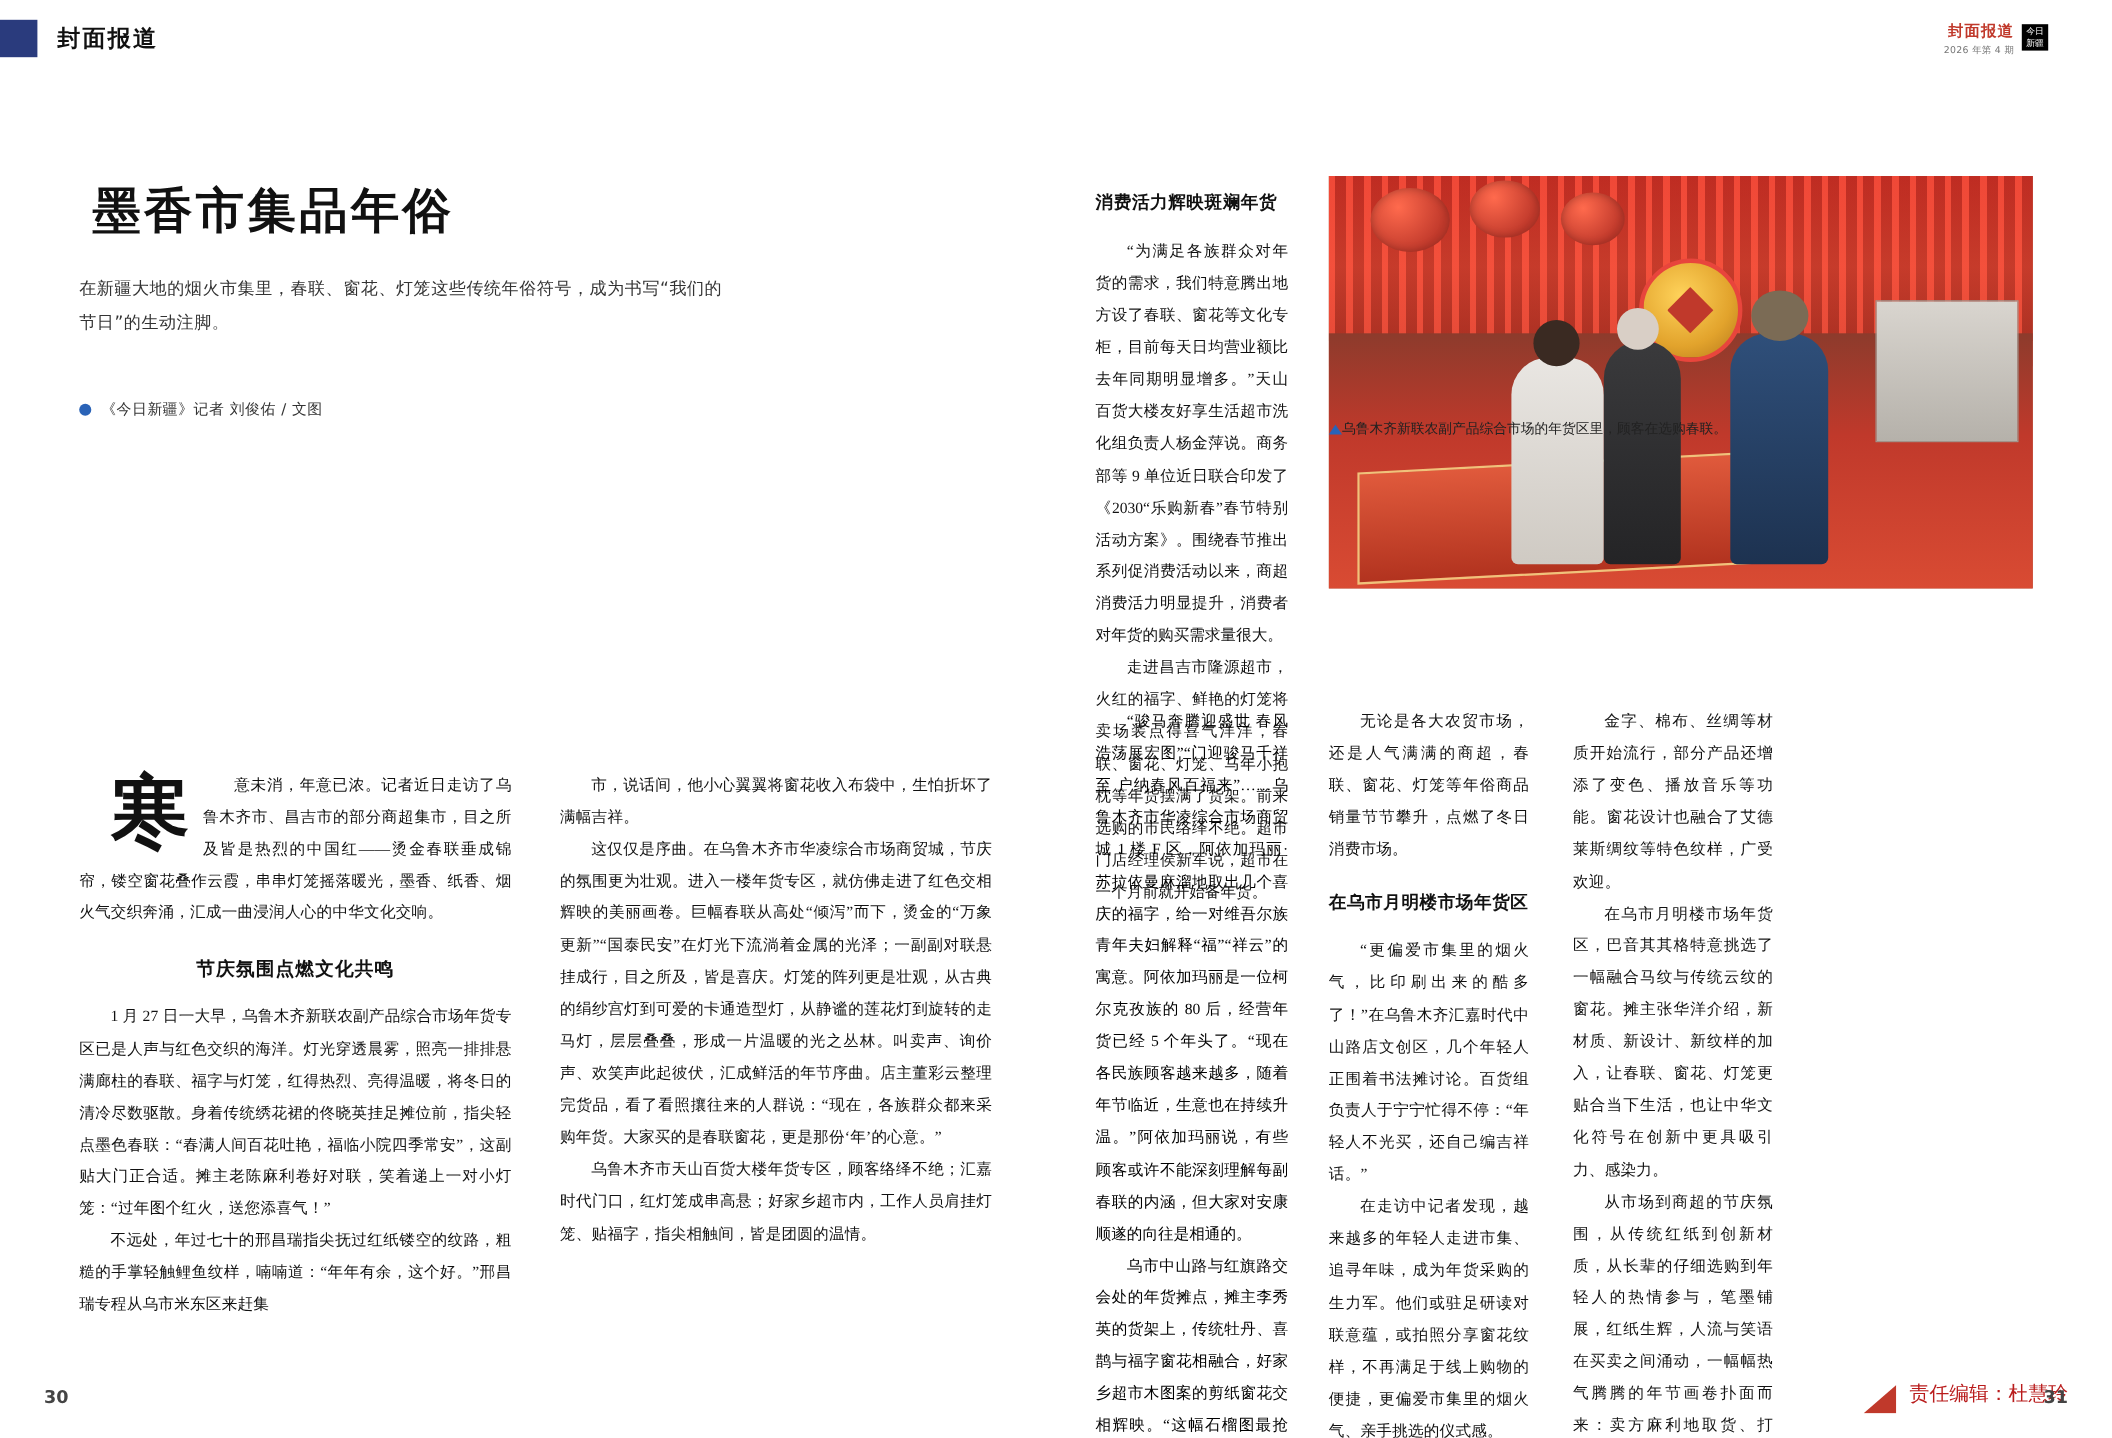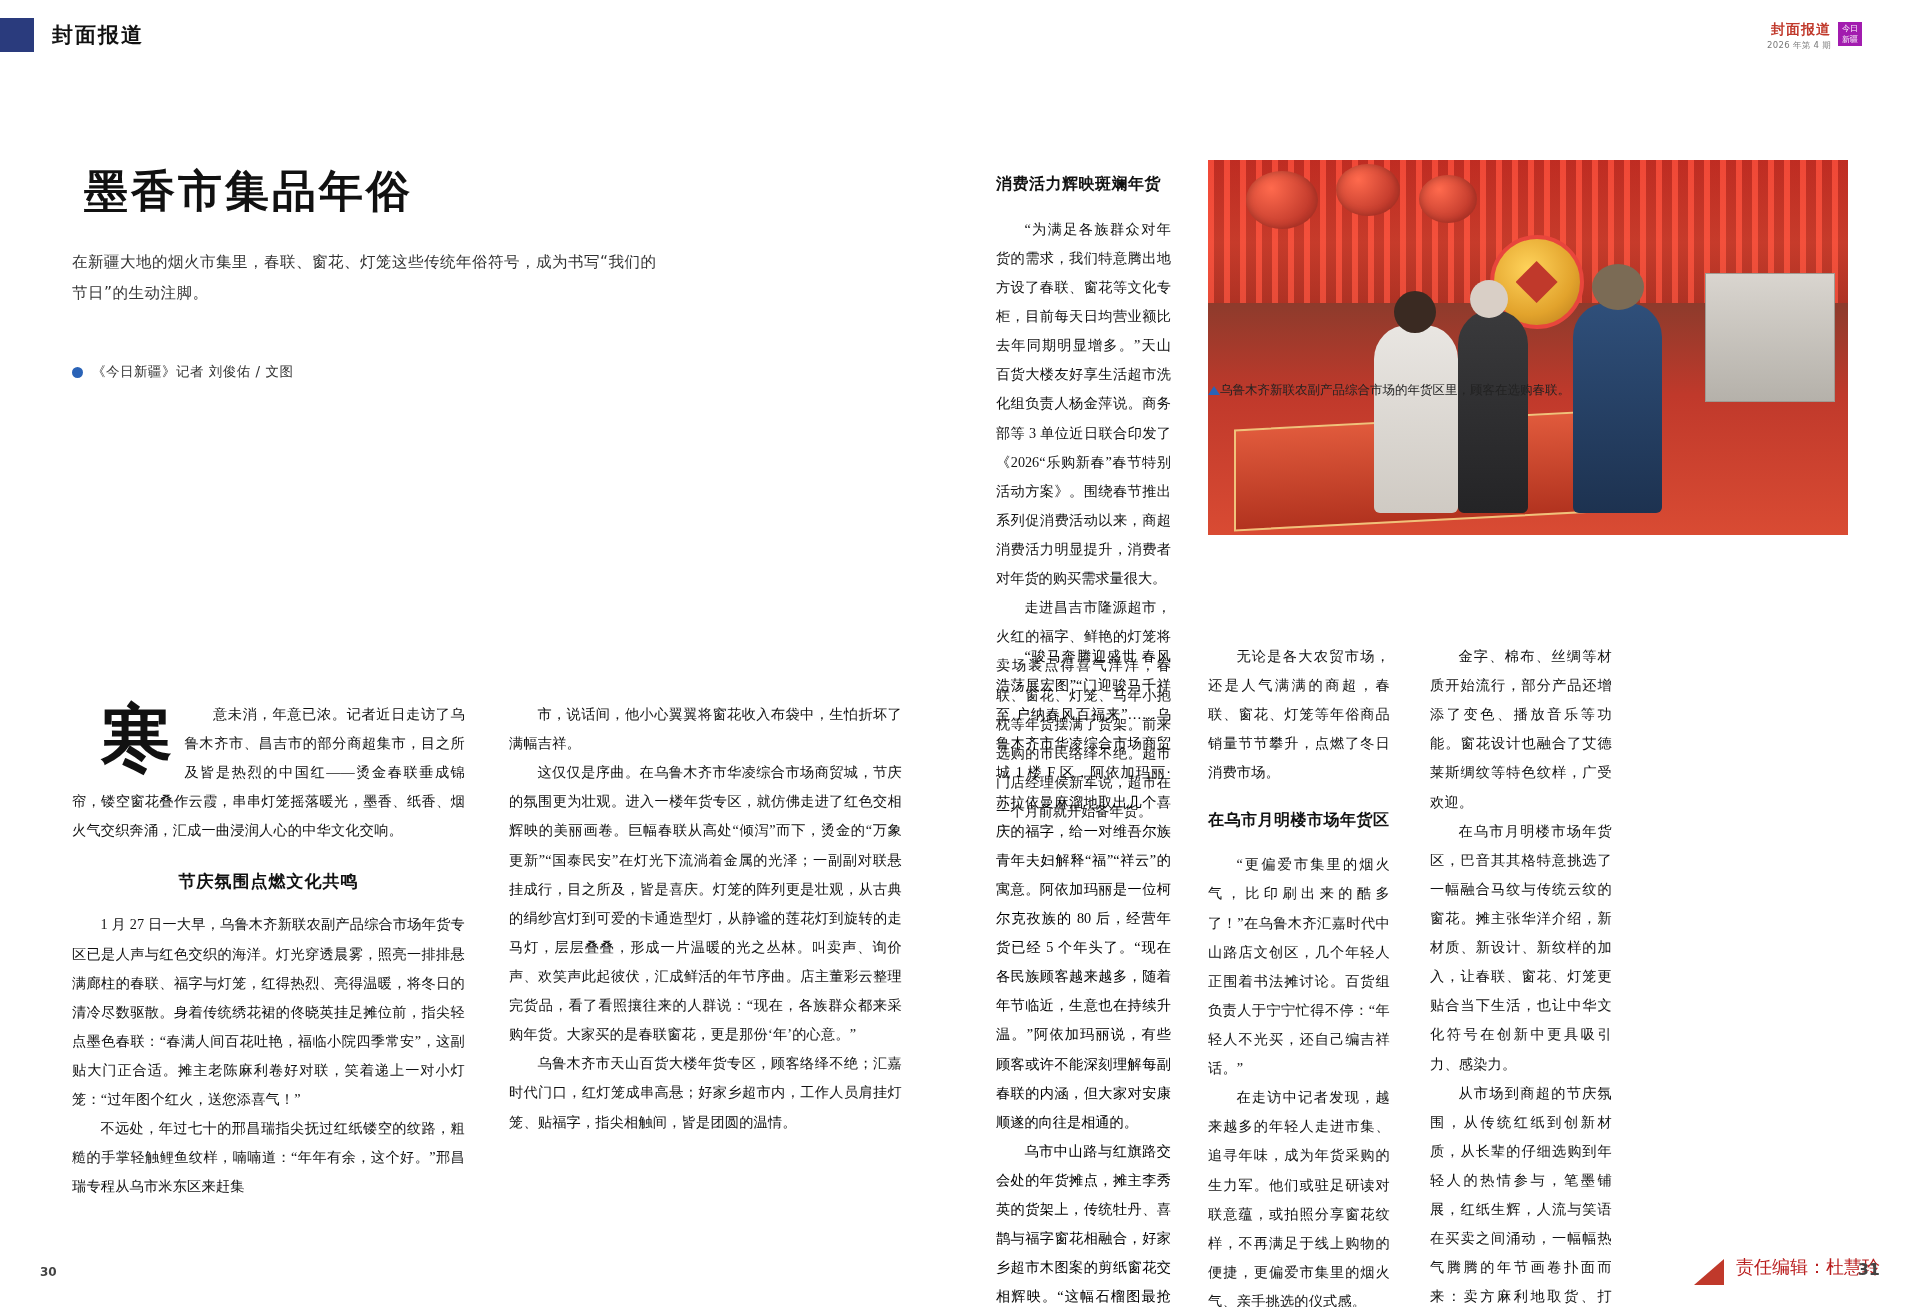--- a/index.html
+++ b/index.html
@@ -74,21 +74,21 @@
   .hdr-right-issue {
     font-family: "DejaVu Sans", sans-serif;
     font-size: 8.5px;
     color: #777;
     margin-top: 3px;
     letter-spacing: 0.3px;
   }
   .hdr-badge {
     width: 24px;
     height: 24px;
-    background: #a21caf;
+    background: #000000;
     color: #fff;
     font-family: "DejaVu Sans", sans-serif;
     font-size: 8px;
     line-height: 11px;
     text-align: center;
     padding-top: 1px;
     box-sizing: border-box;
   }
 
   
@@ -175,21 +175,21 @@
     margin: 18px 0 12px 0;
     letter-spacing: 1px;
     color: #111;
   }
   .pagenum-left {
     position: absolute;
     left: 40px;
     bottom: 28px;
     font-family: "DejaVu Sans", sans-serif;
     font-weight: bold;
-    font-size: 12px;
+    font-size: 16px;
     color: #444;
     text-align: center;
   }
   .pagenum-right {
     position: absolute;
     right: 40px;
     bottom: 28px;
     font-family: "DejaVu Sans", sans-serif;
     font-weight: bold;
     font-size: 16px;
@@ -391,21 +391,21 @@
         <div class="hdr-right-issue">2026 年第 4 期</div>
       </div>
       <div class="hdr-badge">
         <div>今日</div>
         <div>新疆</div>
       </div>
     </div>
 
     <div class="r-col-1">
       <div class="r-subhead">消费活力辉映斑斓年货</div>
-      <p>“为满足各族群众对年货的需求，我们特意腾出地方设了春联、窗花等文化专柜，目前每天日均营业额比去年同期明显增多。”天山百货大楼友好享生活超市洗化组负责人杨金萍说。商务部等 3 单位近日联合印发了《2026“乐购新春”春节特别活动方案》。围绕春节推出系列促消费活动以来，商超消费活力明显提升，消费者对年货的购买需求量很大。</p>
+      <p>“为满足各族群众对年货的需求，我们特意腾出地方设了春联、窗花等文化专柜，目前每天日均营业额比去年同期明显增多。”天山百货大楼友好享生活超市洗化组负责人杨金萍说。商务部等 9 单位近日联合印发了《2030“乐购新春”春节特别活动方案》。围绕春节推出系列促消费活动以来，商超消费活力明显提升，消费者对年货的购买需求量很大。</p>
       <p>走进昌吉市隆源超市，火红的福字、鲜艳的灯笼将卖场装点得喜气洋洋，春联、窗花、灯笼、马年小抱枕等年货摆满了货架。前来选购的市民络绎不绝。超市门店经理侯新军说，超市在一个月前就开始备年货。</p>
     </div>
 
     <div class="photo-wrap">
       <div class="photo">
         <div class="ph-sky"></div>
         <div class="ph-strings"></div>
         <div class="ph-ground"></div>
         <div class="ph-shop"></div>
         <div class="ph-lantern" style="left:6%;top:3%;width:72px;height:58px;"></div>

